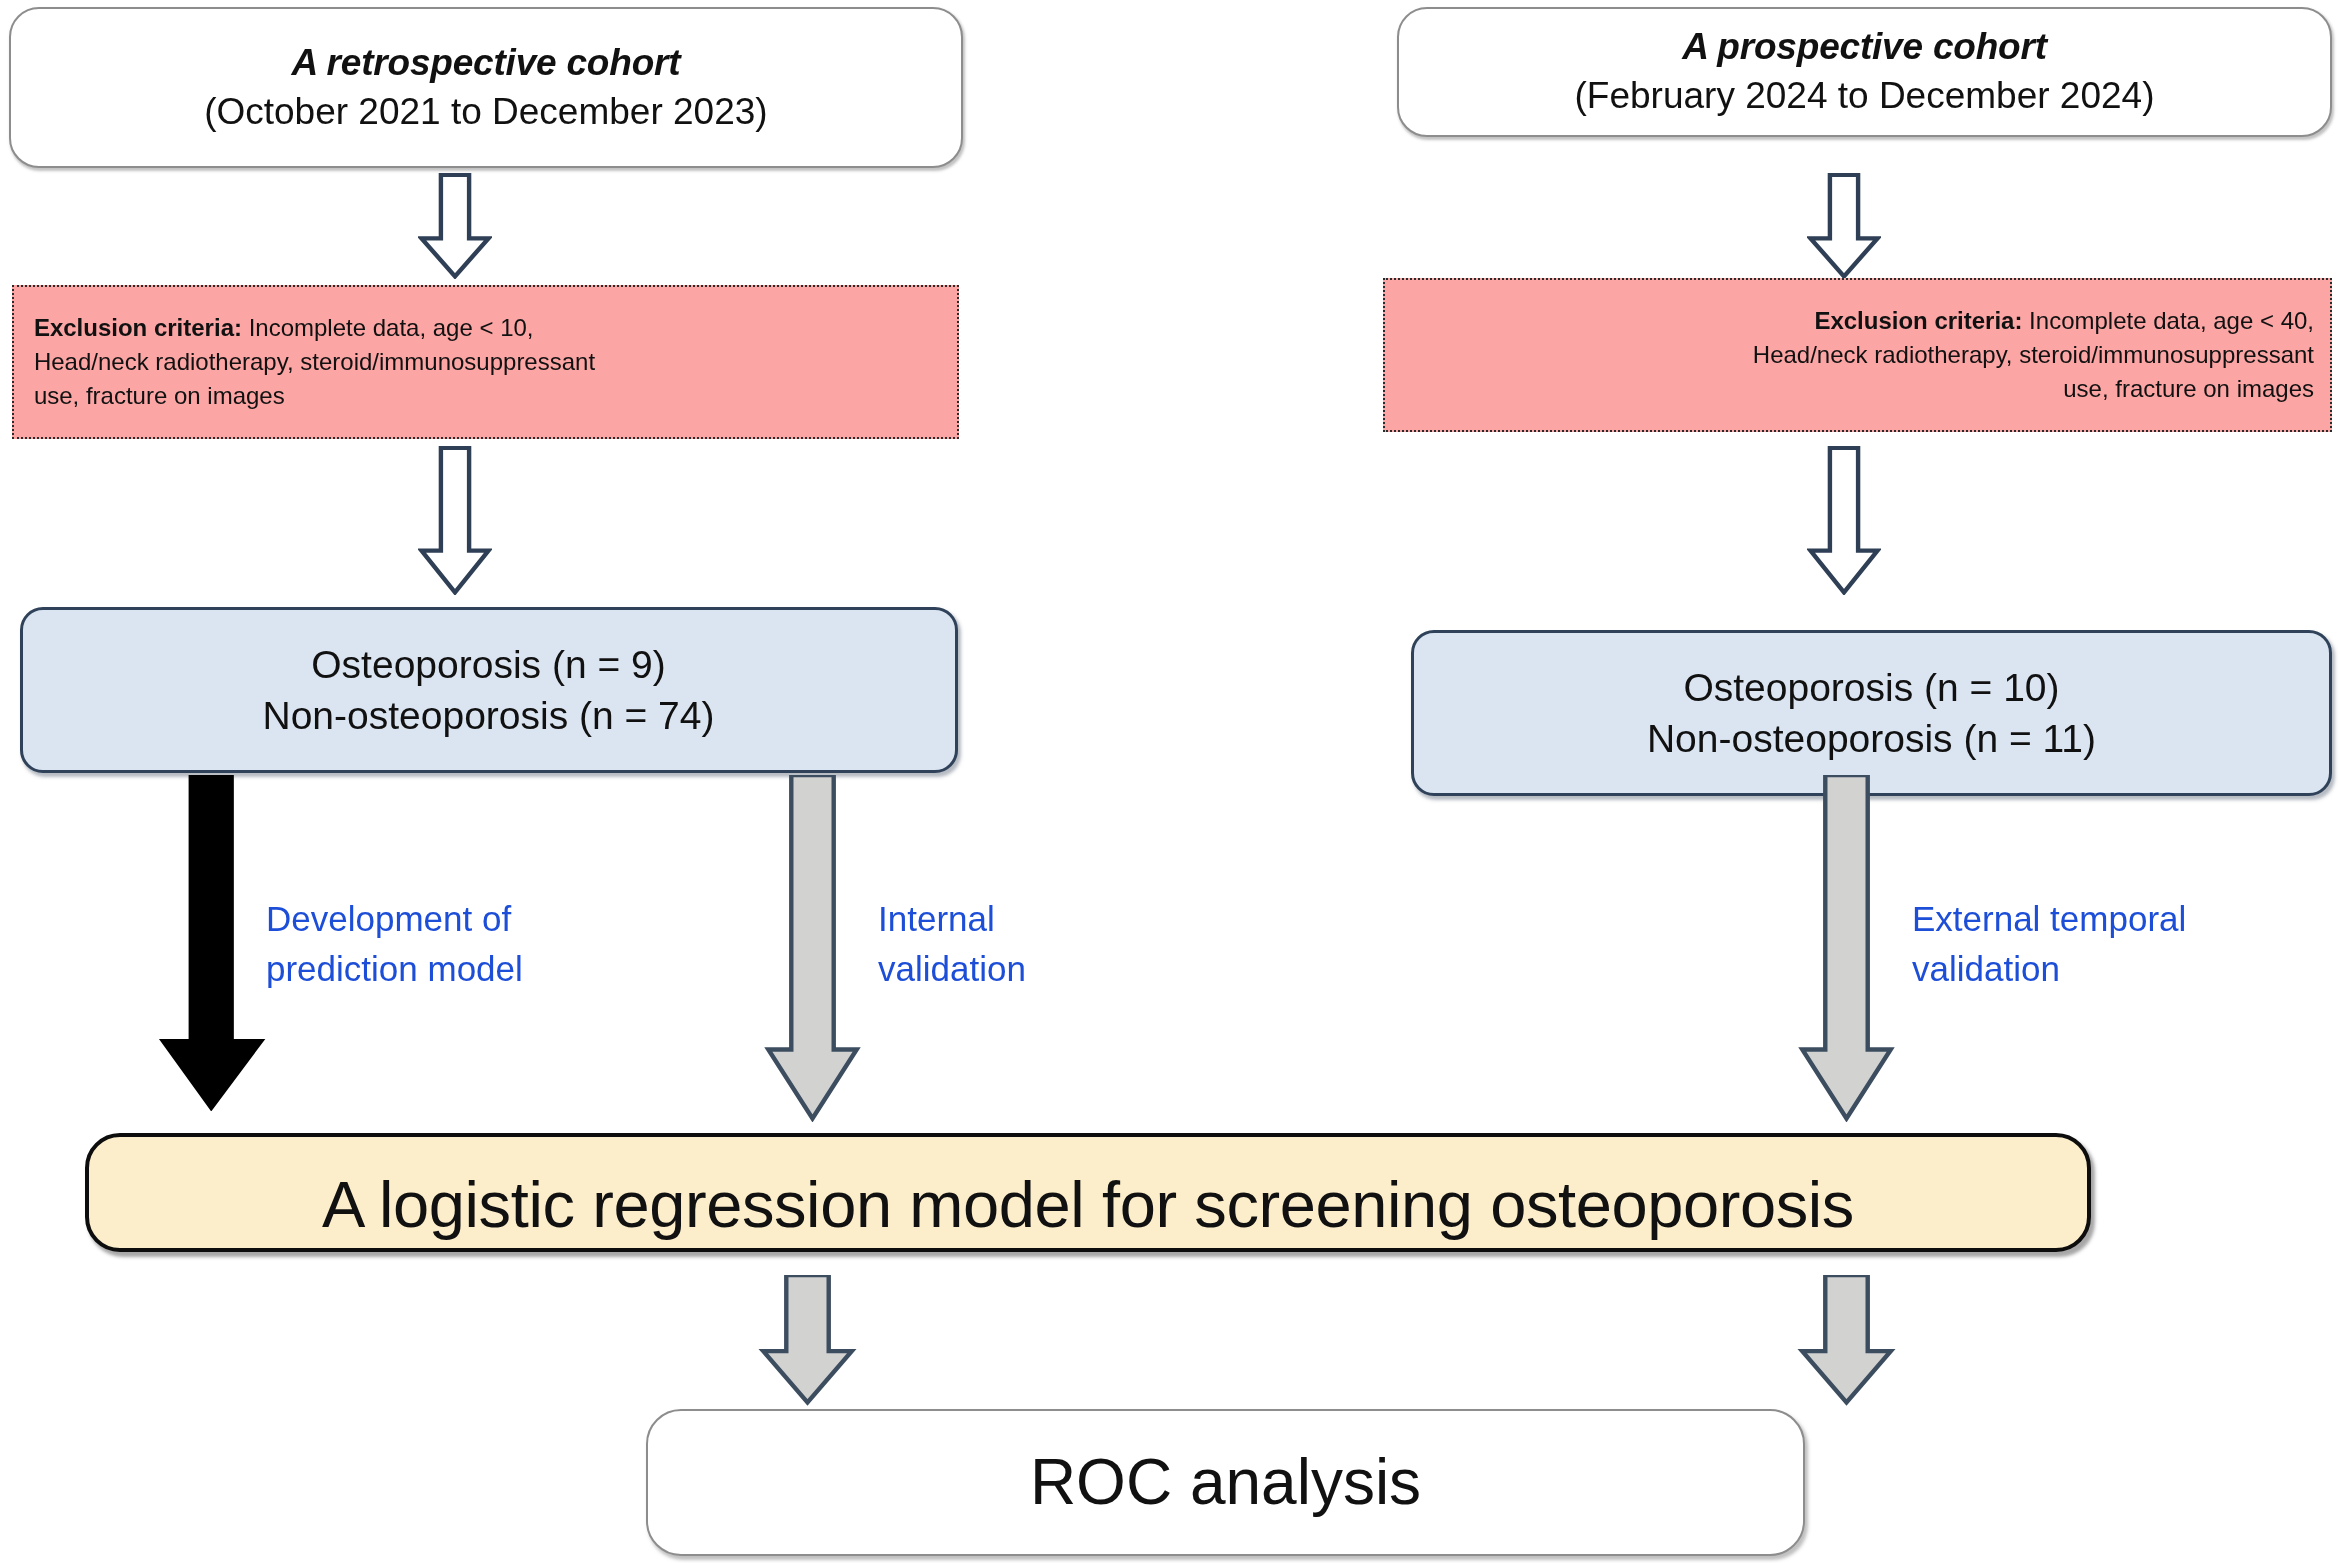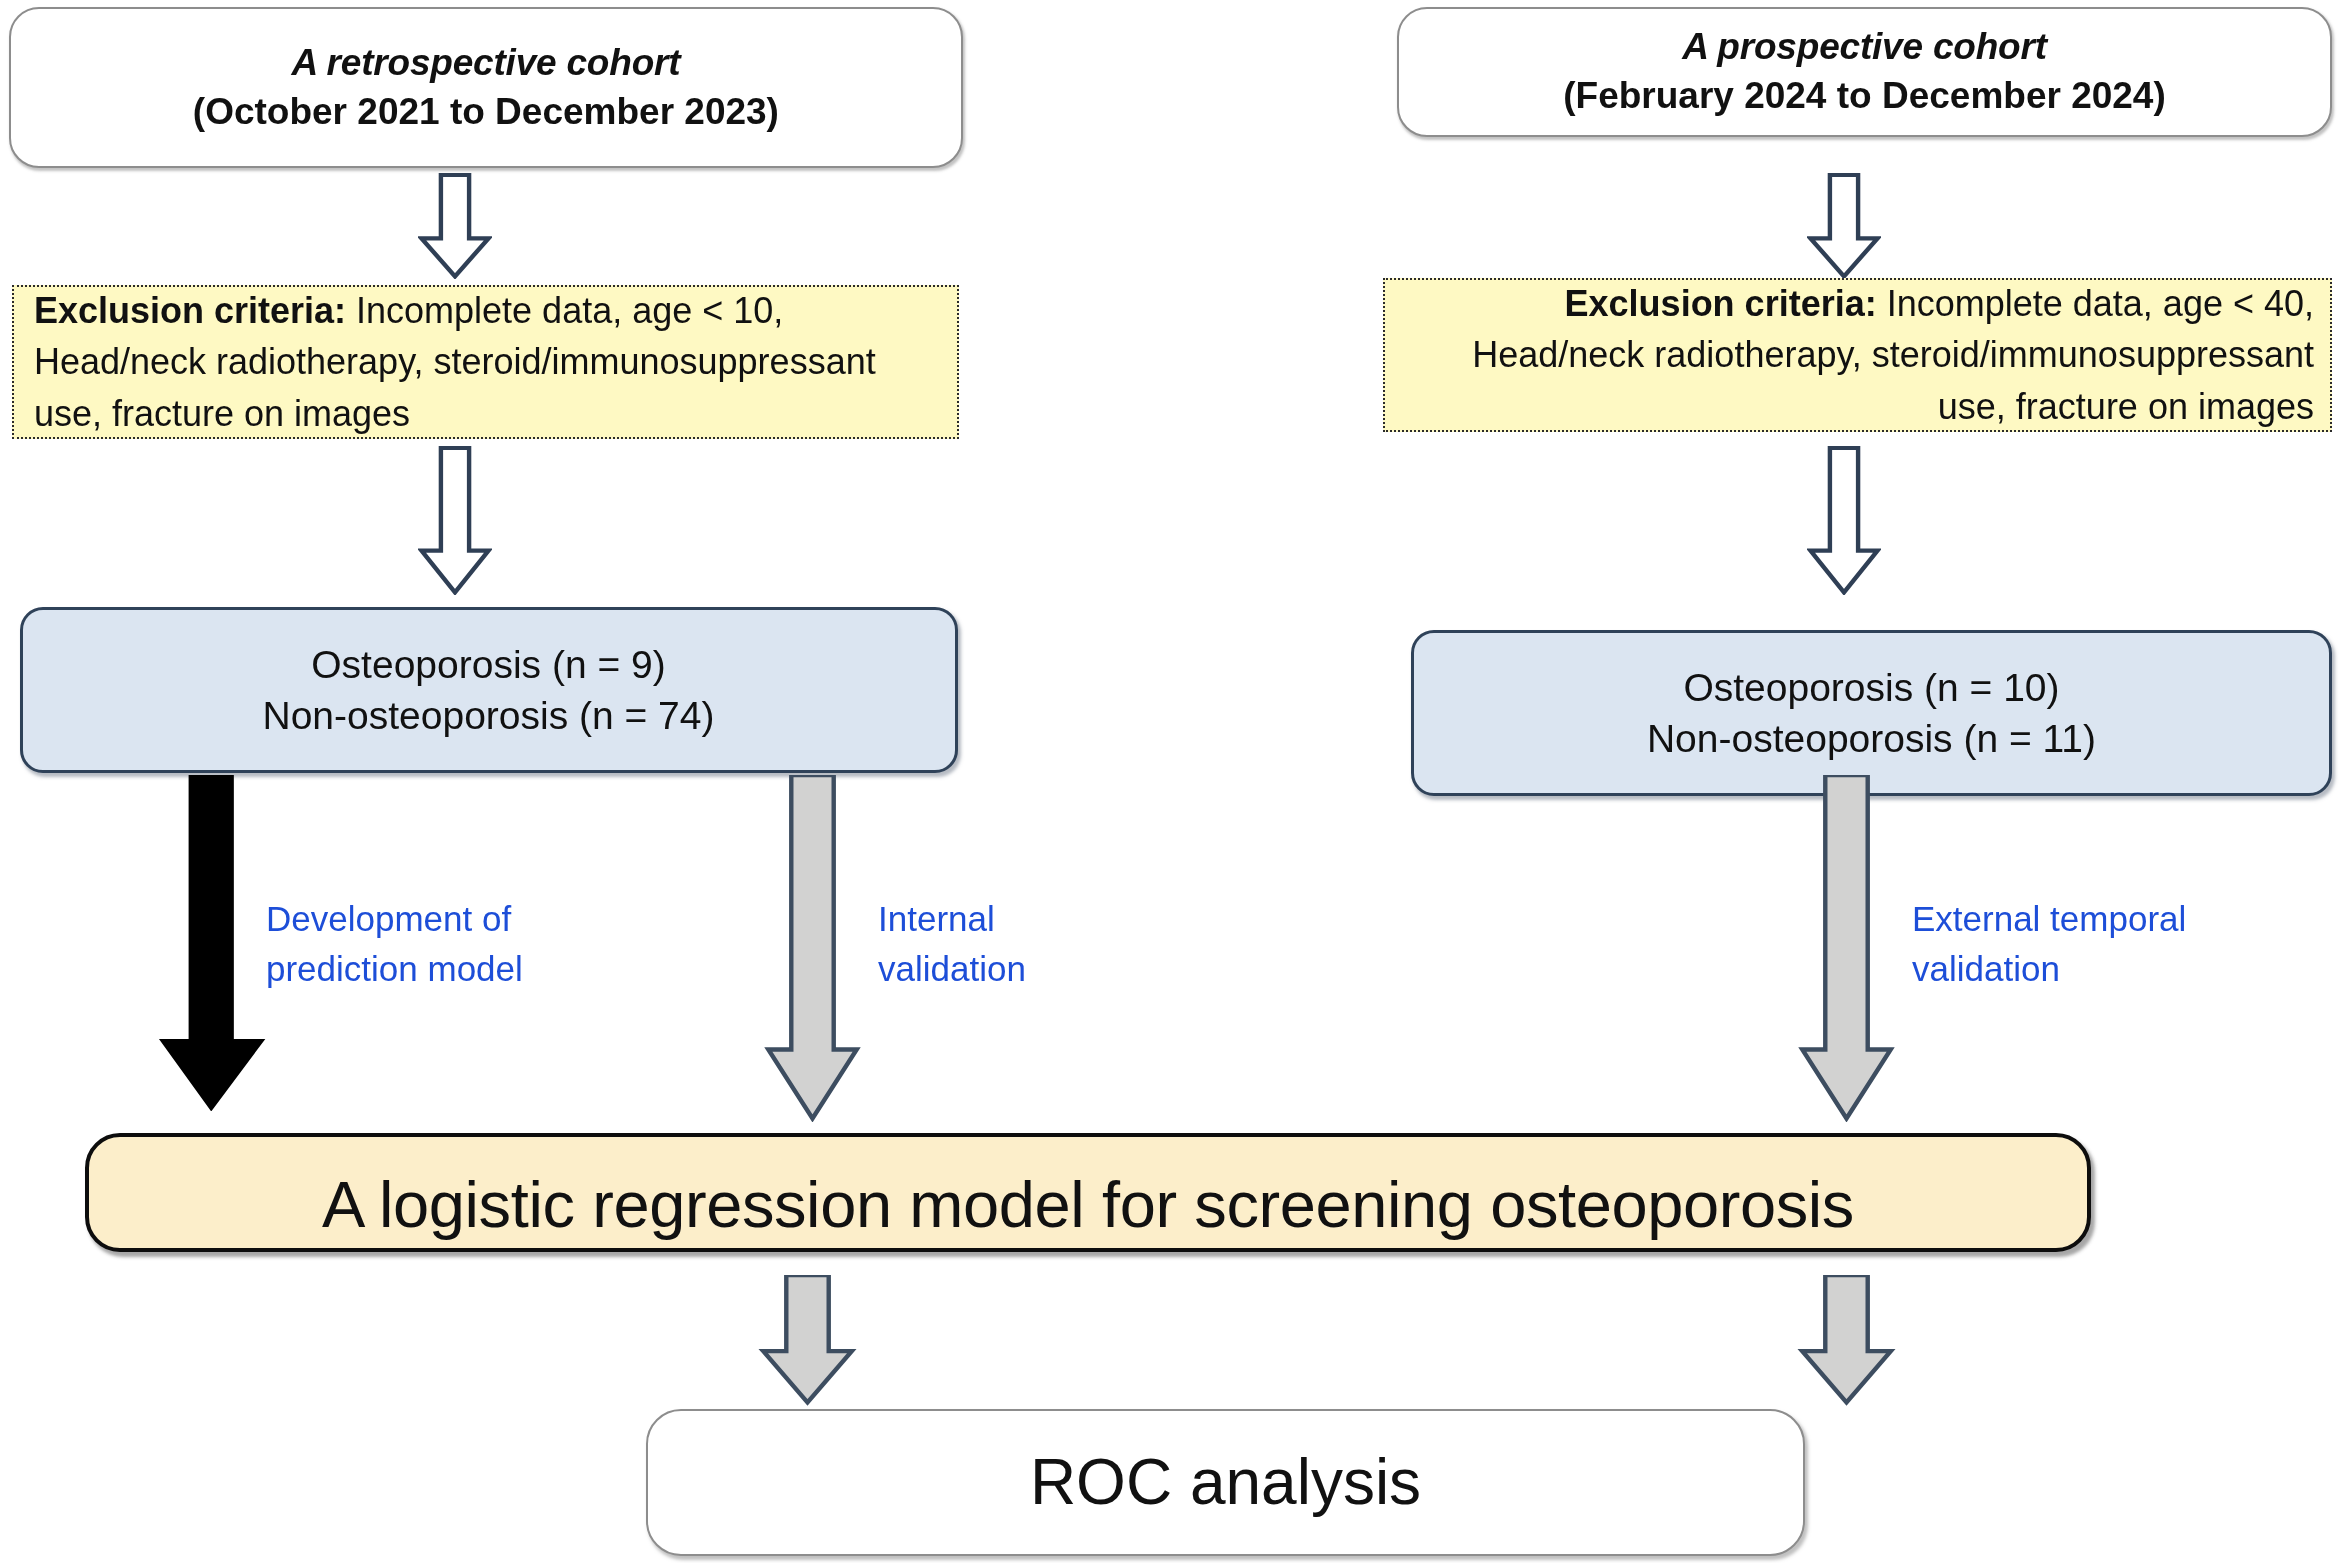--- a/index.html
+++ b/index.html
@@ -38,33 +38,33 @@
     border-radius: 30px;
     box-shadow: 1.8px 2.7px 2.7px rgba(120,120,120,0.45);
     font-size: 37px;
   }
   .cohort-title {
     font-weight: bold;
     letter-spacing: -0.2px;
     font-style: italic;
   }
   .cohort-sub {
-    font-weight: bold;
+    font-weight: normal;
   }
 
   
   .exclusion-box {
-    background: #fef9c3;
+    background: #fca5a5;
     border: 2.7px dotted #2a2a2a;
     border-radius: 0;
     align-items: flex-start;
     justify-content: center;
     text-align: left;
     padding: 12.4px 16px 12.4px 19.5px;
-    font-size: 36px;
+    font-size: 24px;
     line-height: 1.42;
   }
   .exclusion-box .excl-line {
     display: block;
     white-space: nowrap;
   }
   .excl-strong { font-weight: bold; }
 
   
   .blue-box {

